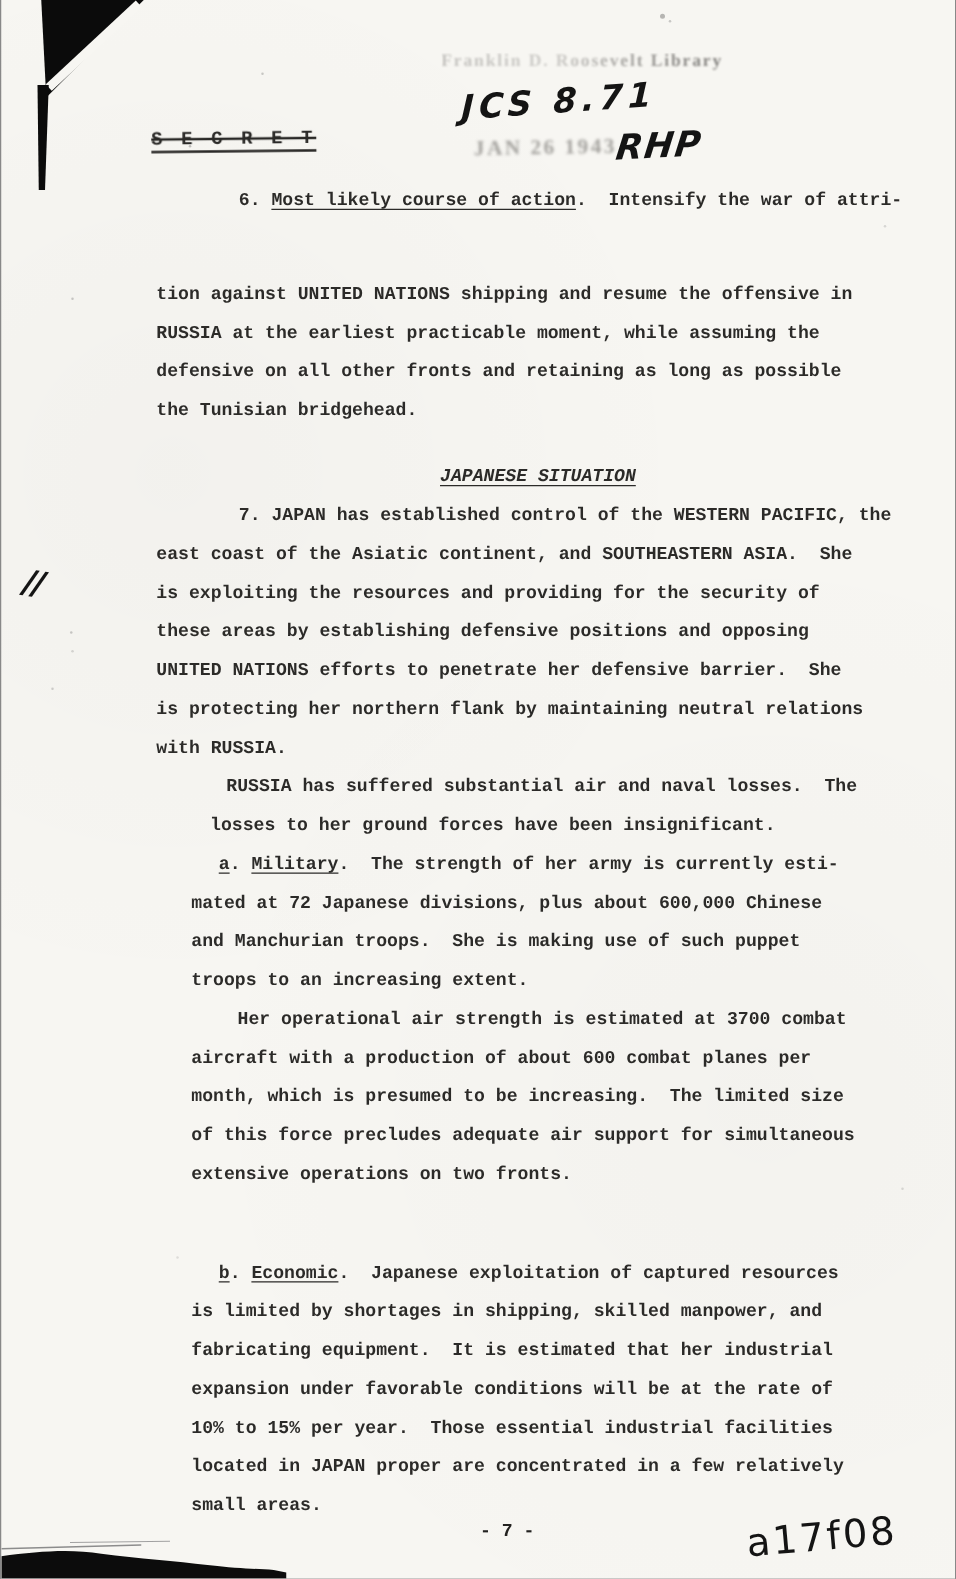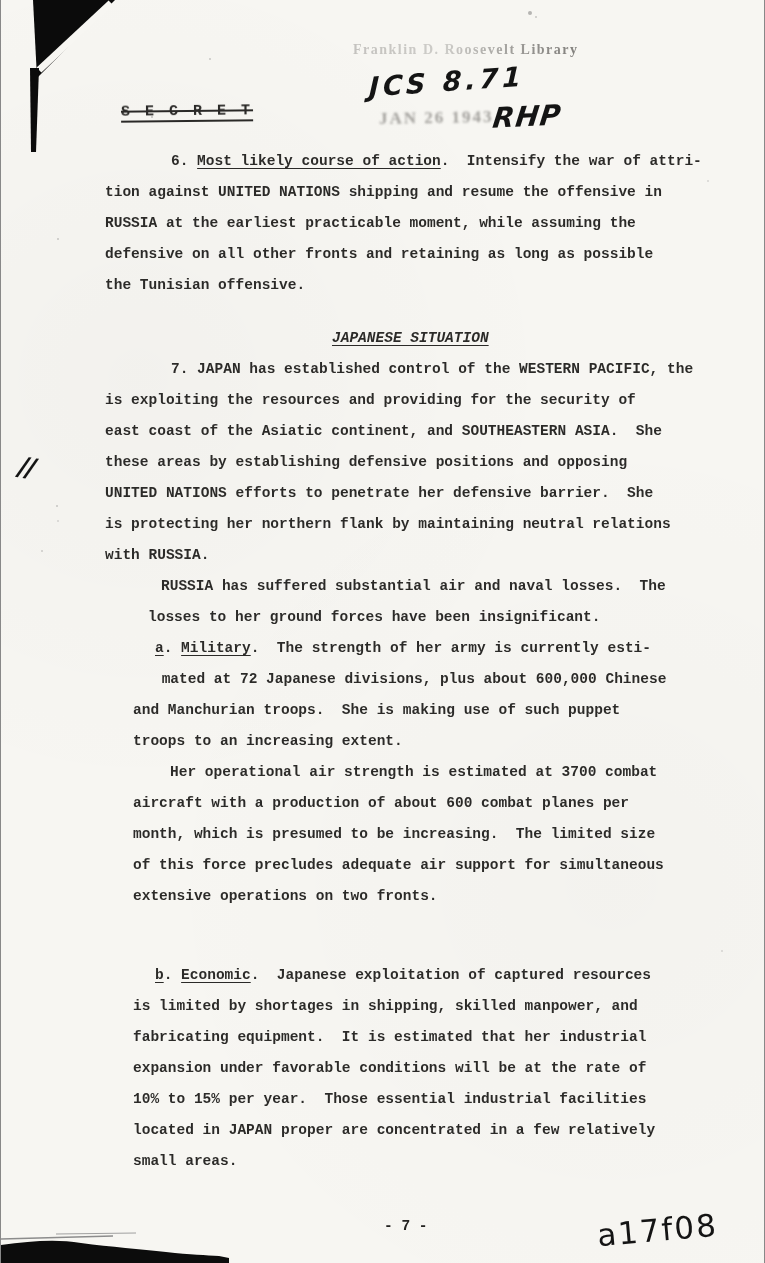--- a/index.html
+++ b/index.html
@@ -9,21 +9,21 @@
     margin:0 auto;
     background:
       radial-gradient(circle at 18% 30%, rgba(0,0,0,0.018), transparent 40%),
       radial-gradient(circle at 80% 70%, rgba(0,0,0,0.015), transparent 45%),
       #f7f6f2;
     overflow:hidden;
     font-family:"Liberation Mono", monospace;
   }
   
   #doc-body{
-    position:absolute; top:146px; left:104px; width:590px;
+    position:absolute; top:146px; left:124px; width:590px;
     font:bold 14.5px/31px "Liberation Mono", monospace;
     color:#1f1e1c;
     filter:blur(0.22px);
     opacity:.94;
   }
   .line{white-space:pre; height:31px;}
   .u{text-decoration:underline; text-underline-offset:3px; text-decoration-thickness:1.4px;}
   .heading-line{margin-top:22px;}
   
   .stamp{position:absolute; color:#6f6d6a; filter:blur(0.7px);}
@@ -124,44 +124,44 @@
 
   <div id="initials" class="handwriting">RHP</div>
 
   <div id="classification">S E C R E T</div>
 
   <div id="margin-mark" class="handwriting">//</div>
 
   <main id="doc-body">
       <div>
         <div class="line" style="padding-left: 66px;"><span>6. </span><span class="u">Most likely course of action</span><span>.  Intensify the war of attri-</span></div>
-        <div class="line" style="padding-left: 0px;"><span>tion against UNITED NATIONS shipping and resume the offensive in</span></div>
+        <div class="line" style="padding-left: 0px; margin-top: 44px;"><span>tion against UNITED NATIONS shipping and resume the offensive in</span></div>
         <div class="line" style="padding-left: 0px;"><span>RUSSIA at the earliest practicable moment, while assuming the</span></div>
         <div class="line" style="padding-left: 0px;"><span>defensive on all other fronts and retaining as long as possible</span></div>
-        <div class="line" style="padding-left: 0px;"><span>the Tunisian offensive.</span></div>
+        <div class="line" style="padding-left: 0px;"><span>the Tunisian bridgehead.</span></div>
       </div>
       <div>
         <div class="line heading-line" style="padding-left: 227px; font-style: italic;"><span class="u">JAPANESE SITUATION</span></div>
       </div>
       <div>
         <div class="line" style="padding-left: 66px;"><span>7. JAPAN has established control of the WESTERN PACIFIC, the</span></div>
+        <div class="line" style="padding-left: 0px;"><span>east coast of the Asiatic continent, and SOUTHEASTERN ASIA.  She</span></div>
         <div class="line" style="padding-left: 0px;"><span>is exploiting the resources and providing for the security of</span></div>
-        <div class="line" style="padding-left: 0px;"><span>east coast of the Asiatic continent, and SOUTHEASTERN ASIA.  She</span></div>
         <div class="line" style="padding-left: 0px;"><span>these areas by establishing defensive positions and opposing</span></div>
         <div class="line" style="padding-left: 0px;"><span>UNITED NATIONS efforts to penetrate her defensive barrier.  She</span></div>
         <div class="line" style="padding-left: 0px;"><span>is protecting her northern flank by maintaining neutral relations</span></div>
         <div class="line" style="padding-left: 0px;"><span>with RUSSIA.</span></div>
       </div>
       <div>
         <div class="line" style="padding-left: 56px;"><span>RUSSIA has suffered substantial air and naval losses.  The</span></div>
         <div class="line" style="padding-left: 0px; margin-left: 43px;"><span>losses to her ground forces have been insignificant.</span></div>
       </div>
       <div>
         <div class="line" style="padding-left: 50px;"><span class="u">a</span><span>. </span><span class="u">Military</span><span>.  The strength of her army is currently esti-</span></div>
-        <div class="line" style="padding-left: 28px; text-align: center;"><span>mated at 72 Japanese divisions, plus about 600,000 Chinese</span></div>
+        <div class="line" style="padding-left: 28px;"><span>mated at 72 Japanese divisions, plus about 600,000 Chinese</span></div>
         <div class="line" style="padding-left: 28px;"><span>and Manchurian troops.  She is making use of such puppet</span></div>
         <div class="line" style="padding-left: 28px;"><span>troops to an increasing extent.</span></div>
       </div>
       <div>
         <div class="line" style="padding-left: 65px;"><span>Her operational air strength is estimated at 3700 combat</span></div>
         <div class="line" style="padding-left: 28px;"><span>aircraft with a production of about 600 combat planes per</span></div>
         <div class="line" style="padding-left: 28px;"><span>month, which is presumed to be increasing.  The limited size</span></div>
         <div class="line" style="padding-left: 28px;"><span>of this force precludes adequate air support for simultaneous</span></div>
         <div class="line" style="padding-left: 28px;"><span>extensive operations on two fronts.</span></div>
       </div>

